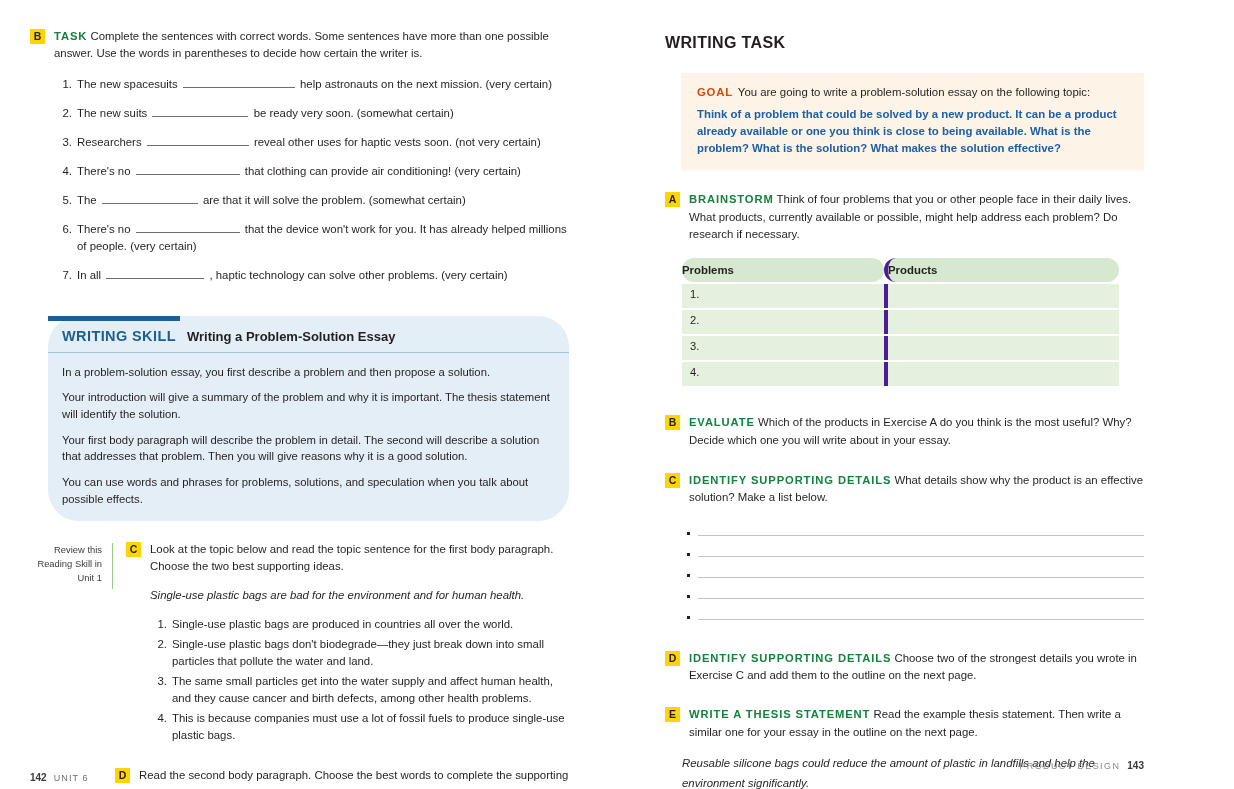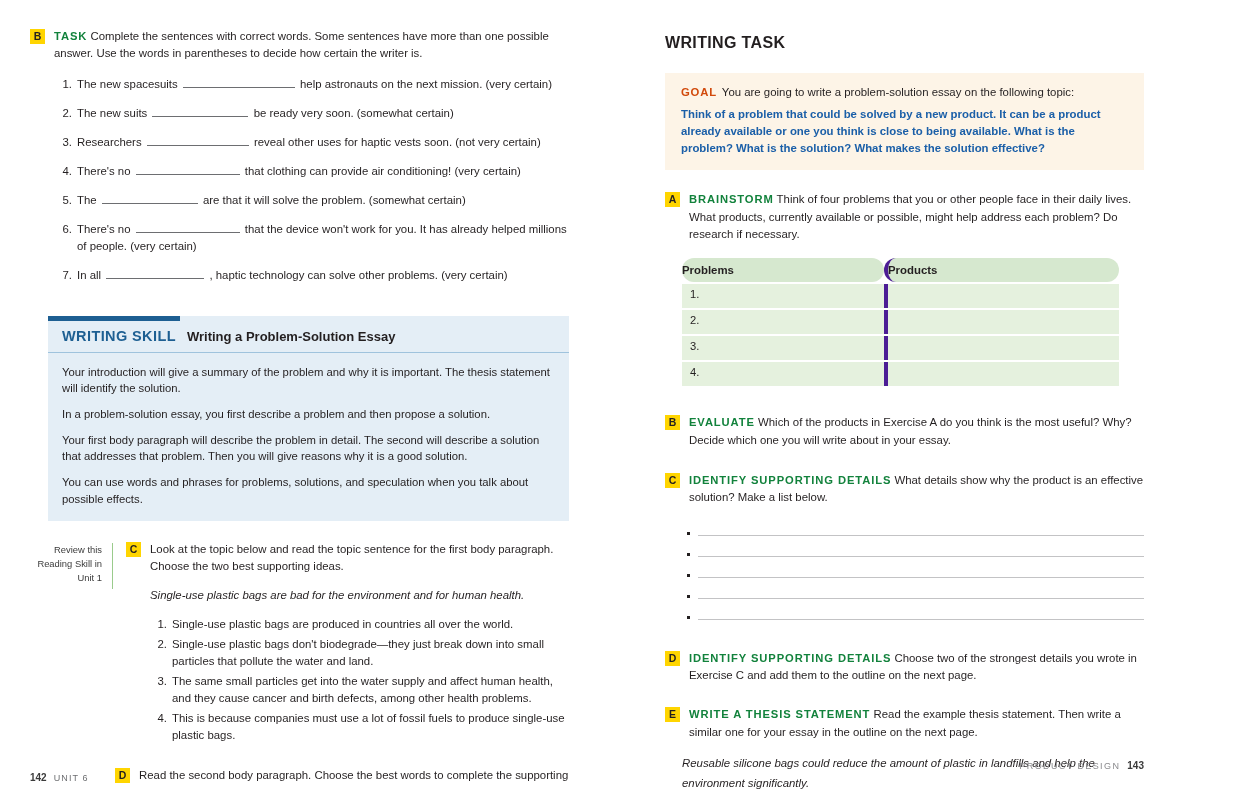--- a/index.html
+++ b/index.html
@@ -98,20 +98,21 @@
   .blank-w6 { width: 104px; }
   .blank-w7 { width: 98px; }
 
   
   .skillbox {
     margin-top: 19px;
     margin-left: 18px;
     margin-right: 0;
     background: #e4eef6;
     position: relative;
+    border-radius: 31px;
   }
   .skillbox-topbar {
     height: 5px;
     width: 132px;
     background: #1d5f92;
   }
   .skillbox-head {
     padding: 7px 14px 8px 14px;
     border-bottom: 1.6px solid #9fc3dd;
     display: flex;
@@ -212,21 +213,21 @@
 
   
   .task-title {
     font-size: 16px;
     font-weight: bold;
     letter-spacing: 0.35px;
     margin: 6px 0 0 0;
   }
   .goalbox {
     margin-top: 21px;
-    margin-left: 0;
+    margin-left: 16px;
     background: #fdf4e7;
     padding: 11px 16px 13px 16px;
   }
   .goal-line1 { font-size: 11.4px; line-height: 1.5; }
   .goal-kicker {
     color: #d1490b;
     font-weight: bold;
     letter-spacing: 0.8px;
     font-size: 11.3px;
     margin-right: 5px;
@@ -358,22 +359,22 @@
       </div>
     </div>
 
     <div class="skillbox">
       <div class="skillbox-topbar"></div>
       <div class="skillbox-head">
         <span class="skill-kicker">WRITING SKILL</span>
         <span class="skill-title">Writing a Problem-Solution Essay</span>
       </div>
       <div class="skillbox-body">
+        <p>In a problem-solution essay, you first describe a problem and then propose a solution.</p>
         <p>Your introduction will give a summary of the problem and why it is important. The thesis statement will identify the solution.</p>
-        <p>In a problem-solution essay, you first describe a problem and then propose a solution.</p>
         <p>Your first body paragraph will describe the problem in detail. The second will describe a solution that addresses that problem. Then you will give reasons why it is a good solution.</p>
         <p>You can use words and phrases for problems, solutions, and speculation when you talk about possible effects.</p>
       </div>
     </div>
 
     <div class="with-margin-note">
       <div class="margin-note">Review this Reading Skill in Unit 1</div>
       <div class="ex" style="flex:1 1 auto; margin-top:0;">
         <div class="badge">C</div>
         <div class="ex-body">

